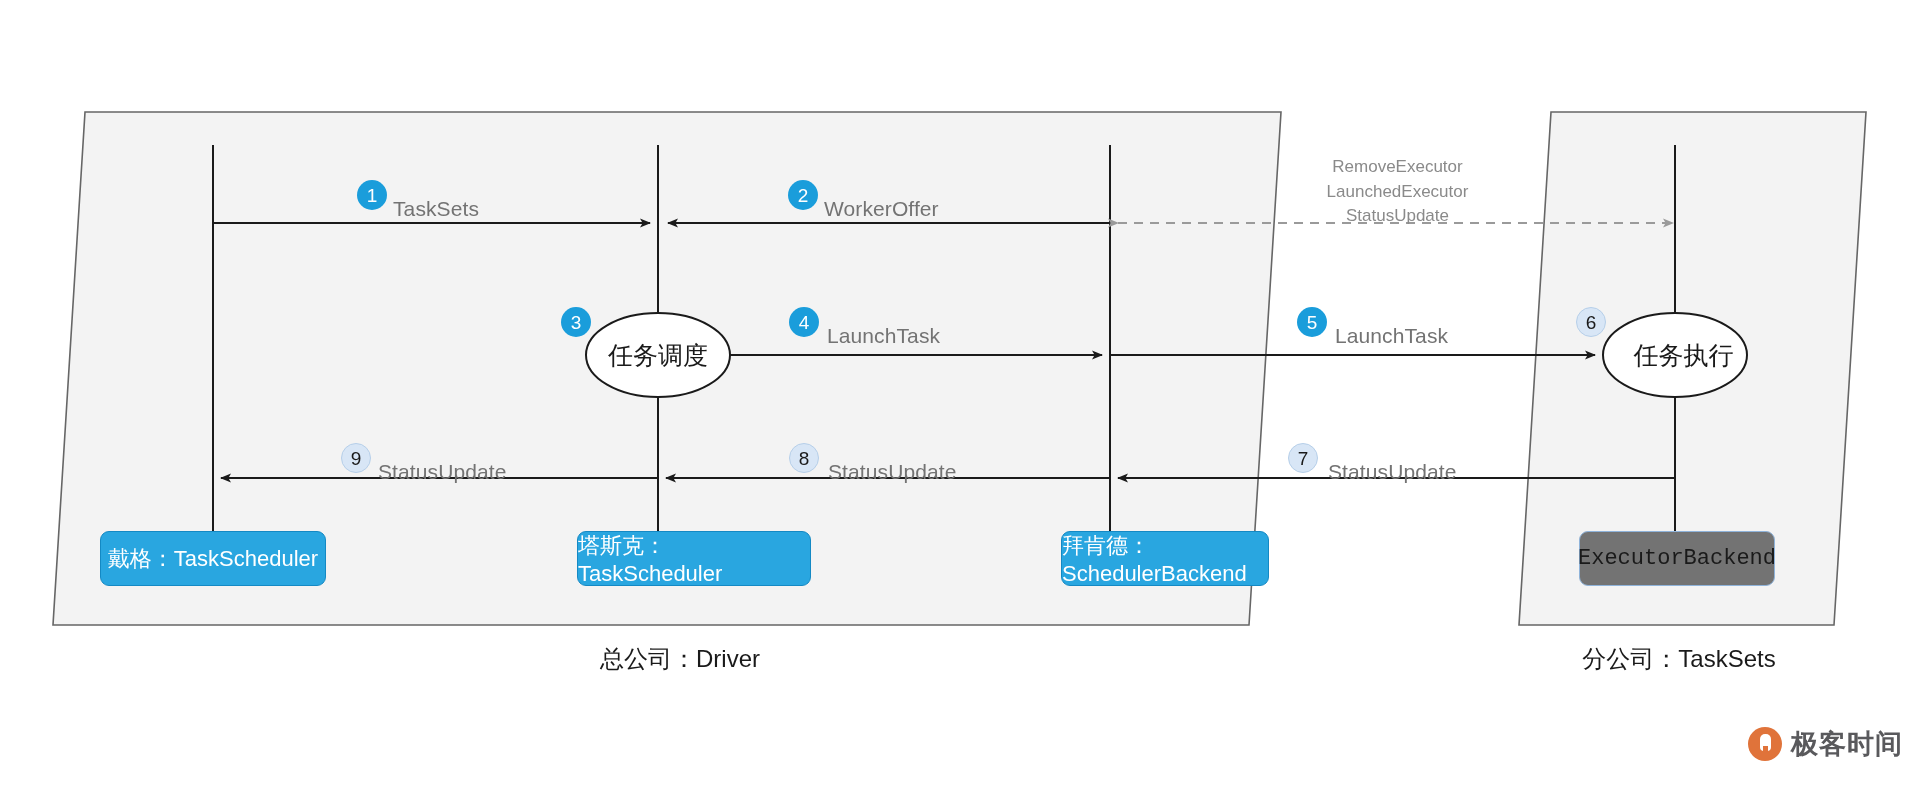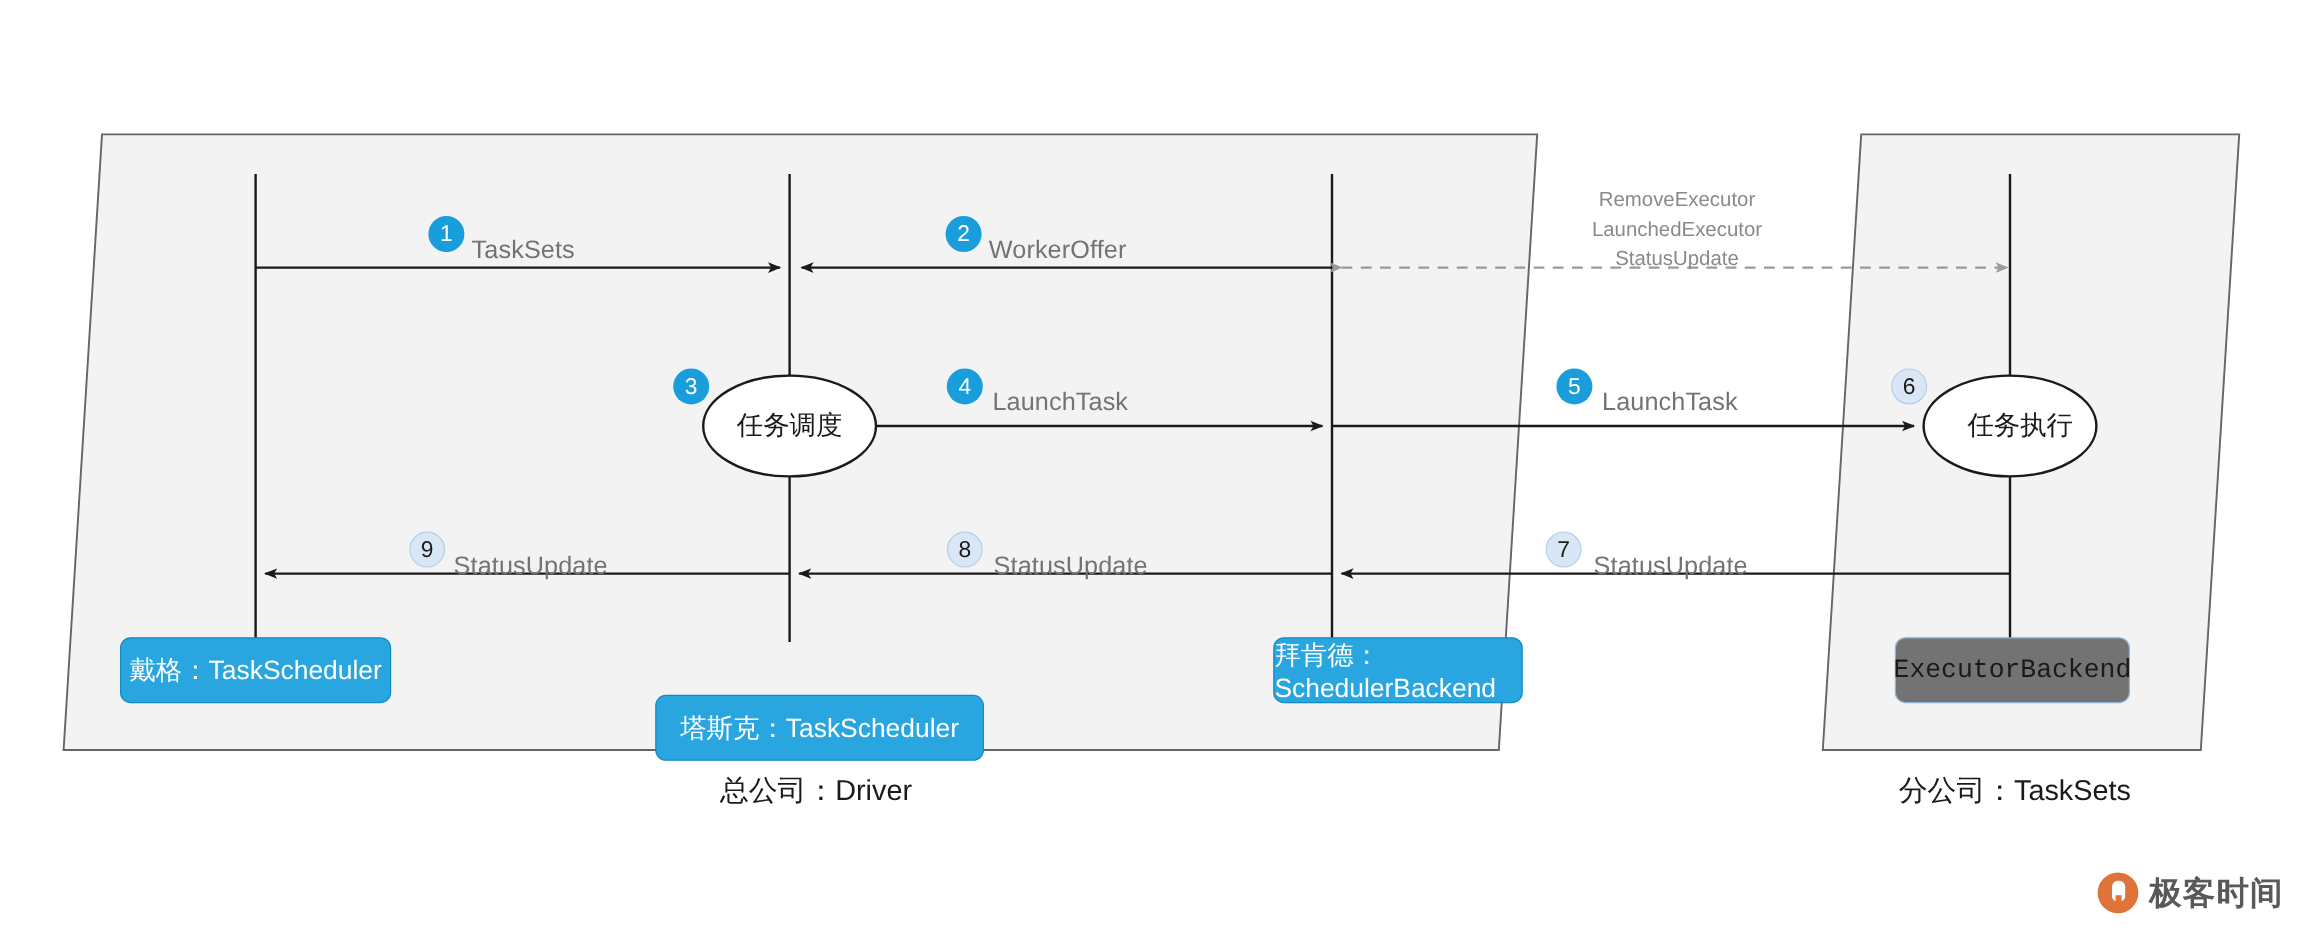--- a/index.html
+++ b/index.html
@@ -37,21 +37,21 @@
   .nodebox{
     position:absolute;border-radius:9px;
     display:flex;align-items:center;justify-content:center;
     font-size:22px;box-sizing:border-box;
   }
   .nodebox.solid{background:#29a6e0;color:#ffffff;border:1.4px solid #1489c4;}
   .nodebox.light{background:#737373;color:#1a1a1a;border:1.4px solid #8fb3da;font-family:Liberation Mono, monospace;}
 
   
   .ellipse-caption{
-    position:absolute;font-size:22px;color:#1a1a1a;
+    position:absolute;font-size:25px;color:#1a1a1a;
     display:flex;align-items:center;justify-content:center;
   }
 
   
   .note{
     position:absolute;text-align:center;font-size:17px;color:#8a8a8a;
     line-height:1.45;
   }
 
   
@@ -150,21 +150,21 @@
   <div class="badge light" style="left:1288px;top:443px;">7</div>
   <div class="txt msg-label" style="left:1328px;top:460px;">StatusUpdate</div>
 
   <div class="badge light" style="left:789px;top:443px;">8</div>
   <div class="txt msg-label" style="left:828px;top:460px;">StatusUpdate</div>
 
   <div class="badge light" style="left:341px;top:443px;">9</div>
   <div class="txt msg-label" style="left:378px;top:460px;">StatusUpdate</div>
 
   <div class="nodebox solid" style="left:100px;top:531px;width:226px;height:55px;">戴格：TaskScheduler</div>
-  <div class="nodebox solid" style="left:546px;top:531px;width:274px;height:55px;margin-top:48px;">塔斯克：TaskScheduler</div>
+  <div class="nodebox solid" style="left:577px;top:531px;width:234px;height:55px;">塔斯克：TaskScheduler</div>
   <div class="nodebox solid" style="left:1030px;top:531px;width:208px;height:55px;margin-left:31px;">拜肯德：SchedulerBackend</div>
   <div class="nodebox light" style="left:1579px;top:531px;width:196px;height:55px;">ExecutorBackend</div>
 
   <div class="section-caption" style="left:500px;top:643px;width:360px;">总公司：Driver</div>
   <div class="section-caption" style="left:1499px;top:643px;width:360px;">分公司：TaskSets</div>
 
   <div class="watermark" style="left:1748px;top:726px;">
     <span class="wm-mark"></span>
     <span class="wm-text">极客时间</span>
   </div>

